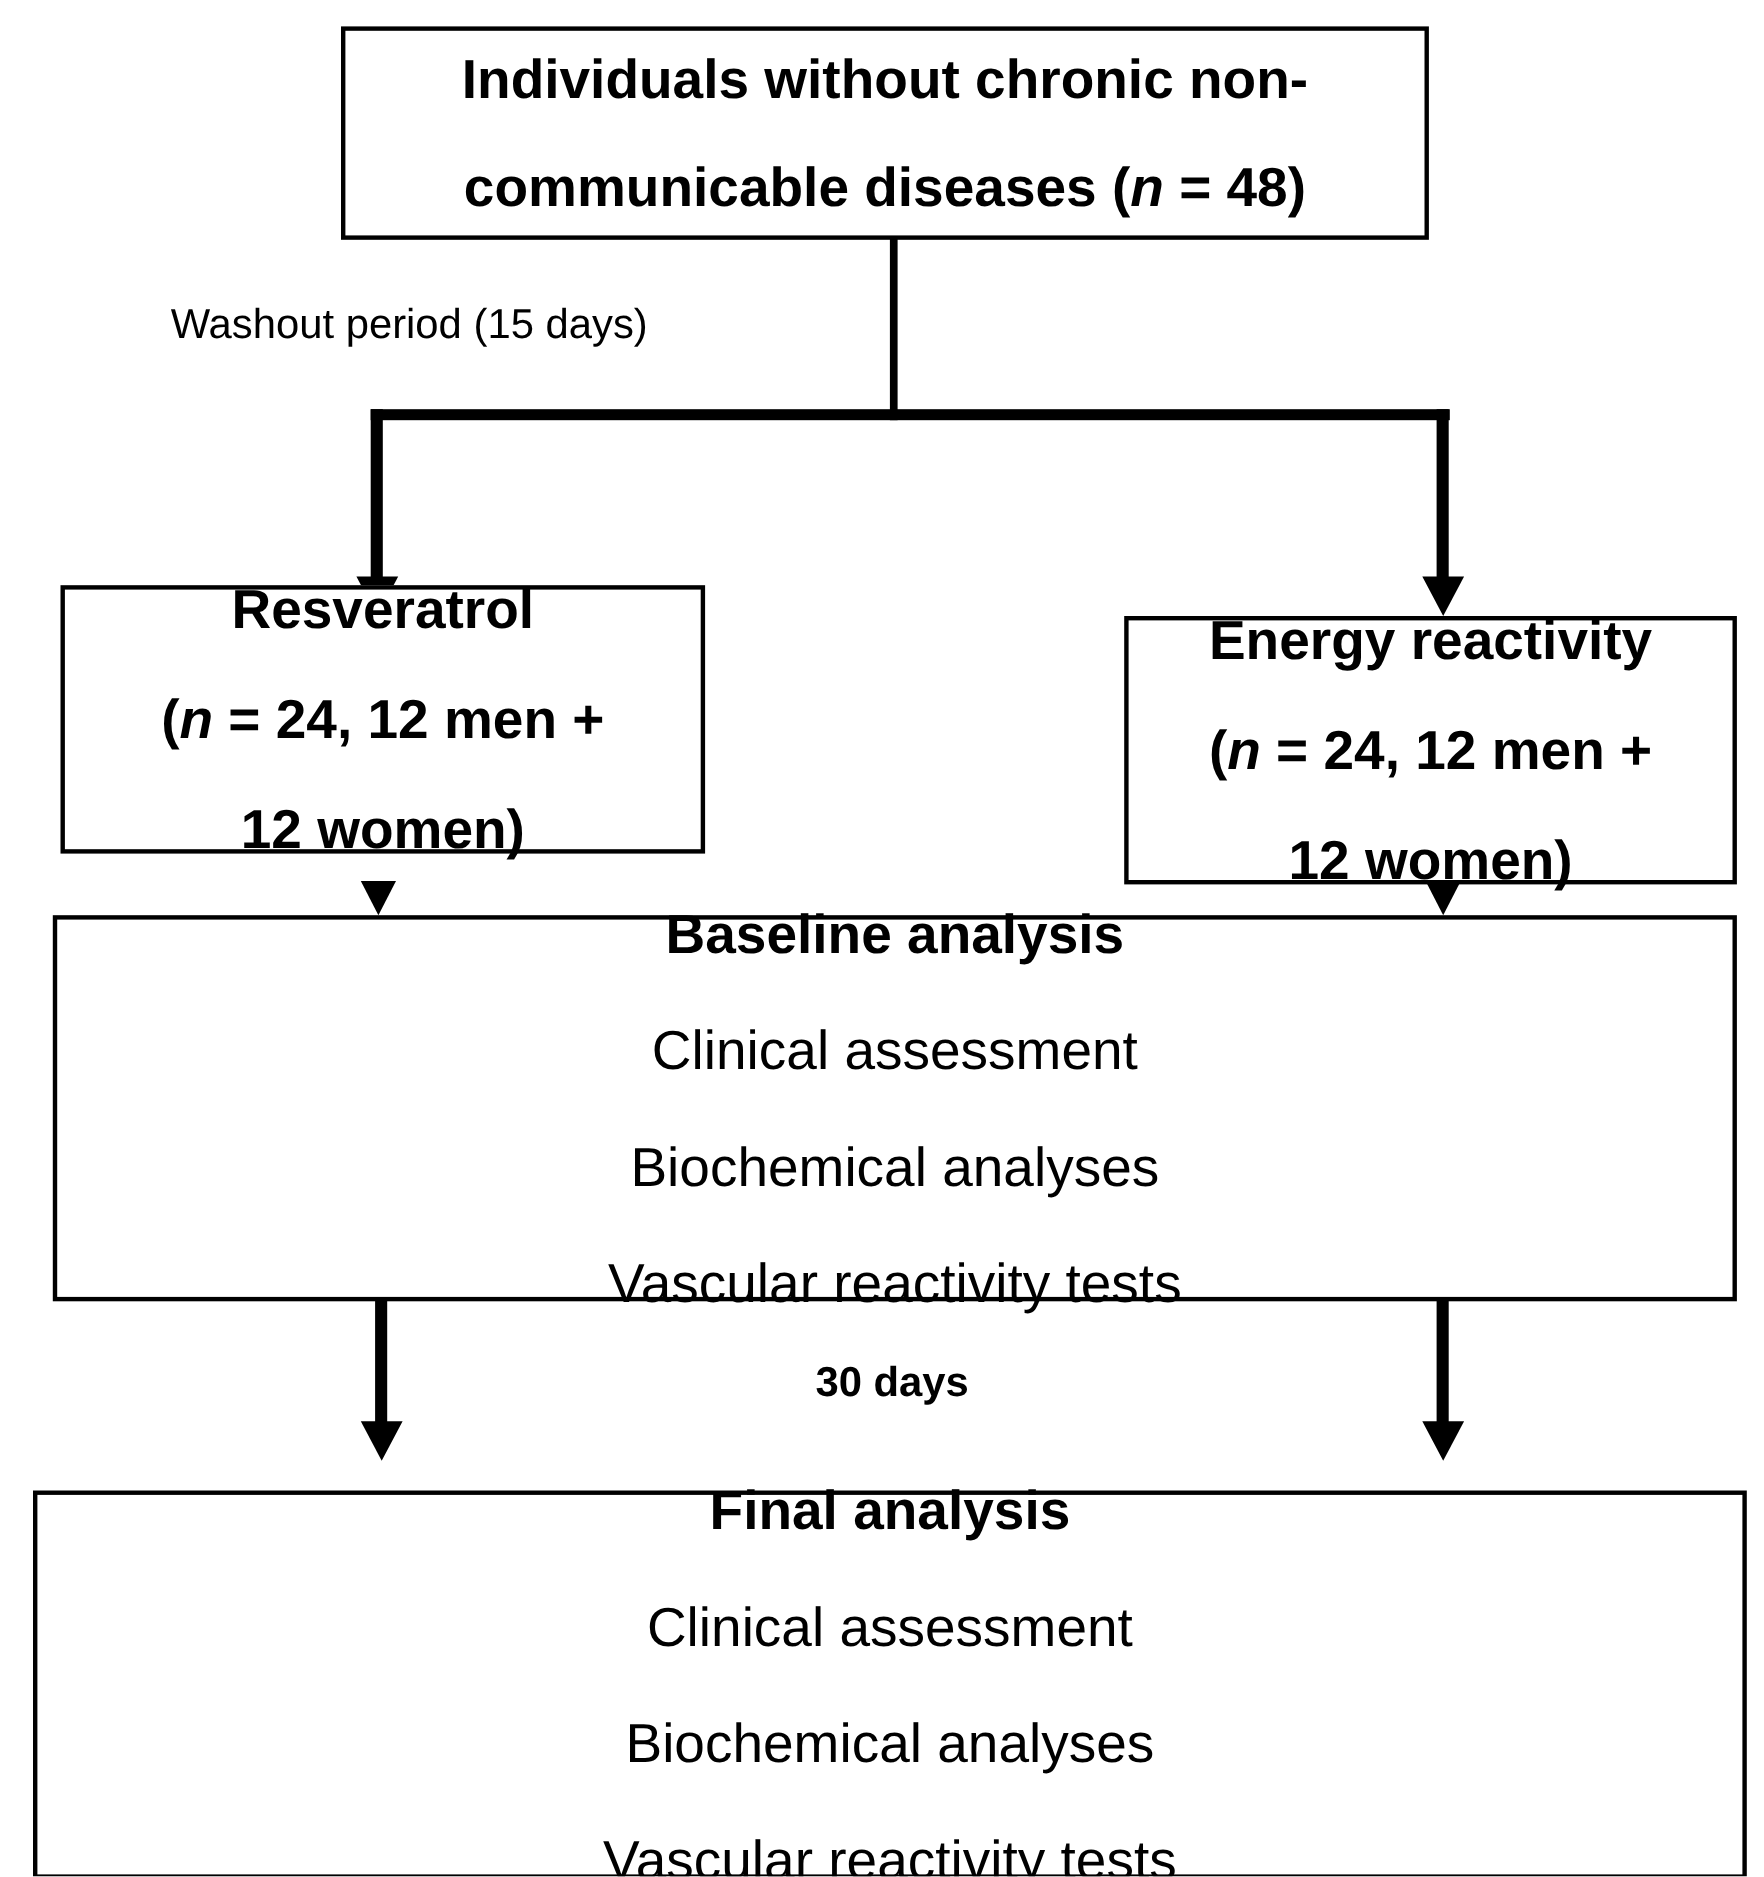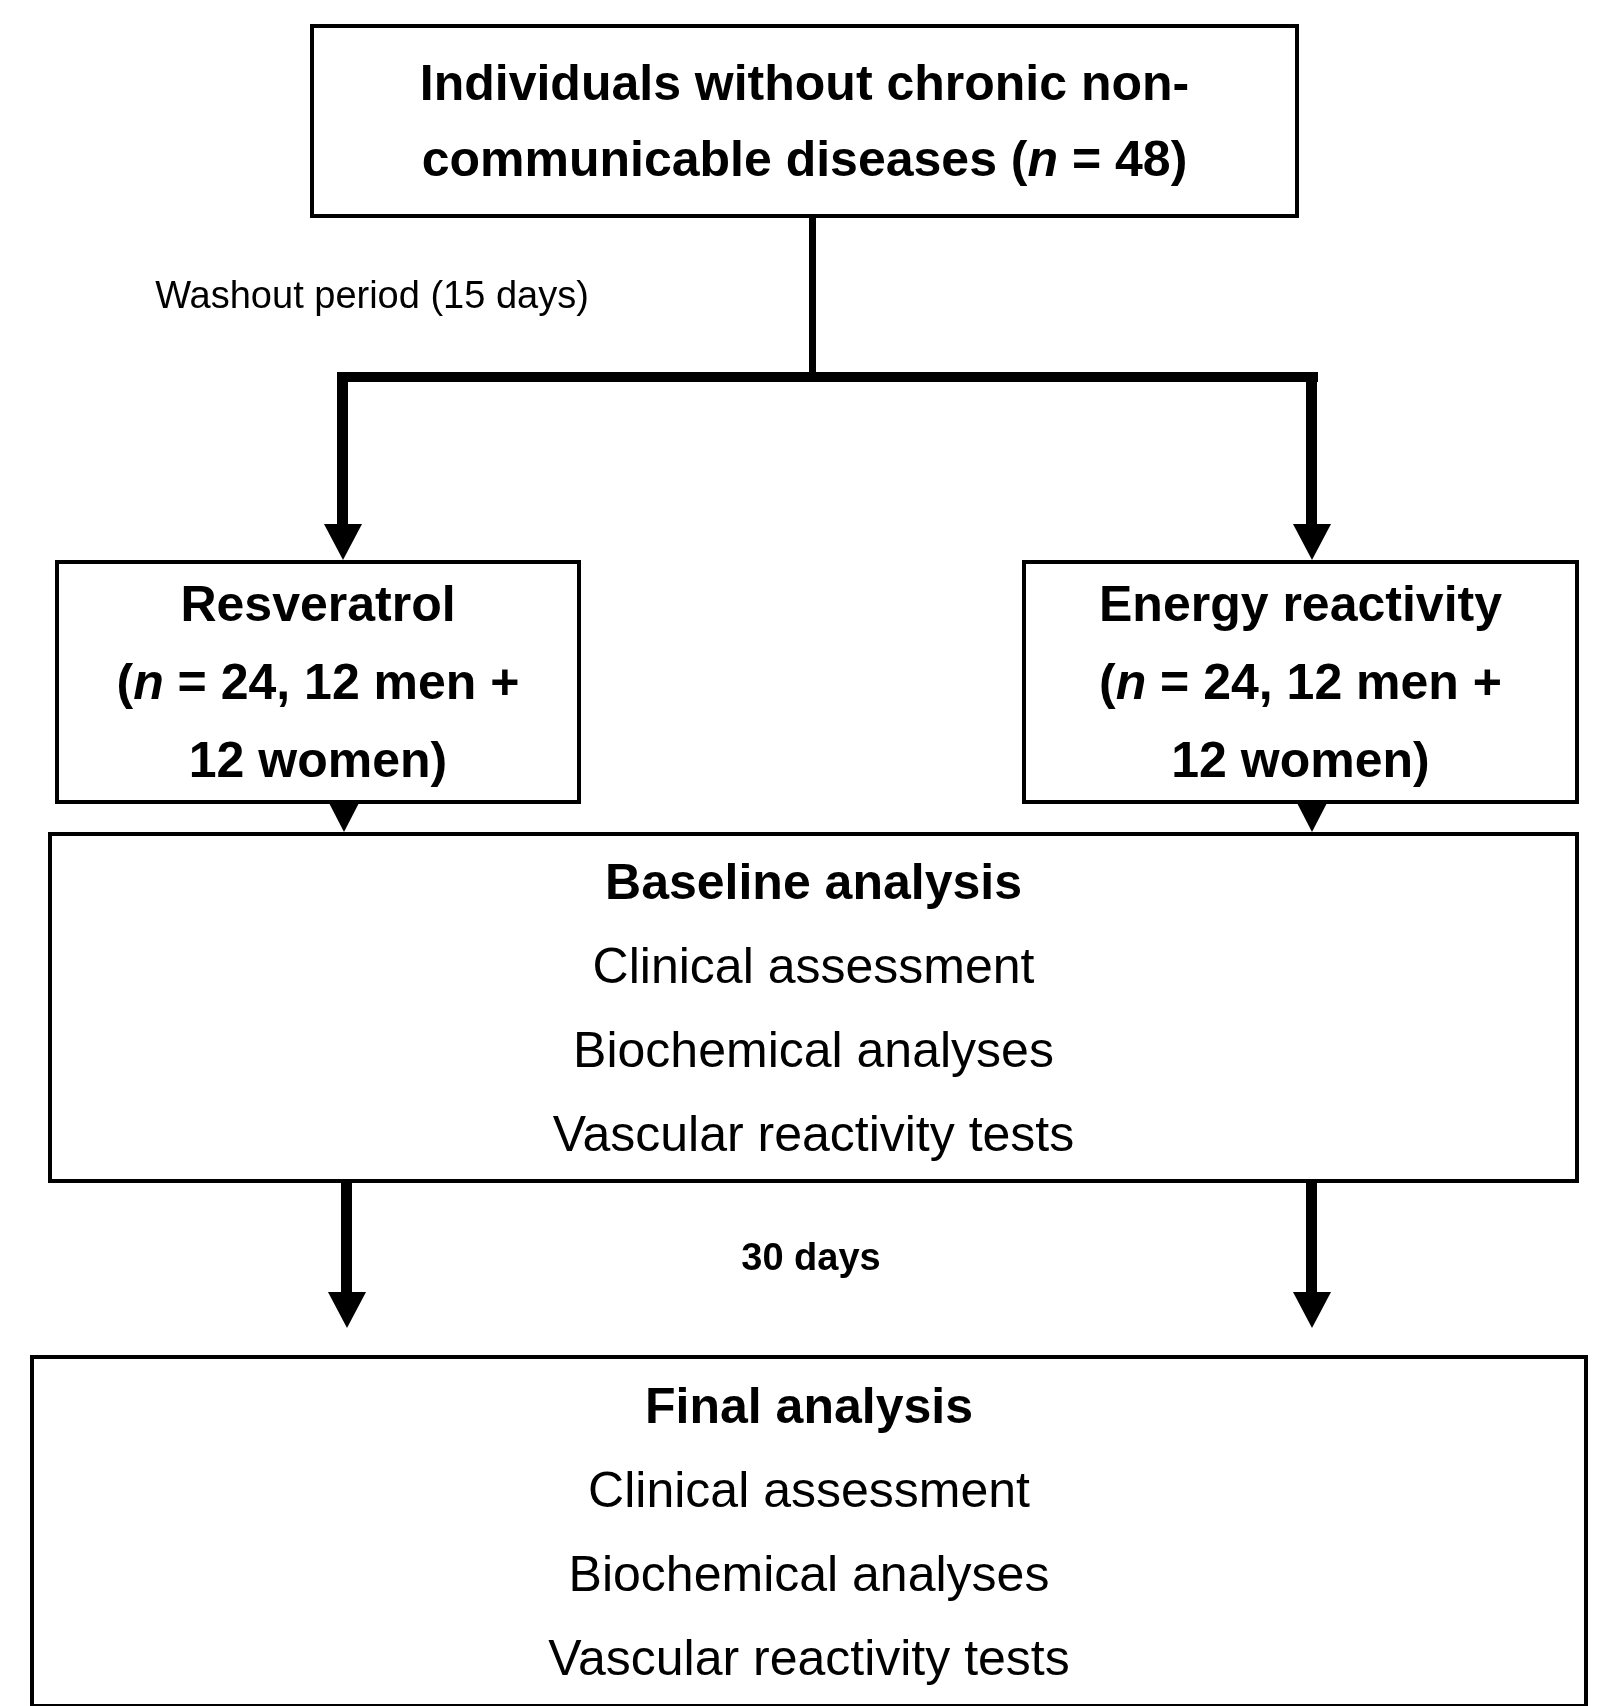--- a/index.html
+++ b/index.html
@@ -16,20 +16,21 @@
     position: absolute;
     box-sizing: border-box;
     border: 4px solid #000000;
     background: #ffffff;
     display: flex;
     flex-direction: column;
     align-items: center;
     justify-content: center;
     text-align: center;
     font-size: 50px;
+    gap: 22px;
   }
   .bold { font-weight: bold; }
   .lh76 { line-height: 76px; }
   .lh78 { line-height: 78px; }
   .lh84 { line-height: 84px; }
   .bar {
     position: absolute;
     background: #000000;
   }
   .arrow-head {
@@ -72,21 +73,21 @@
   <div class="float-label" style="left:0px; top:266px; width:744px;">Washout period (15 days)</div>
 
   <div class="bar" style="left:337px; top:372px; width:981px; height:10px;"></div>
 
   <div class="bar" style="left:337px; top:372px; width:11px; height:153px;"></div>
   <div class="arrow-head" style="left:324px; top:524px;"></div>
 
   <div class="bar" style="left:1306px; top:372px; width:11px; height:153px;"></div>
   <div class="arrow-head" style="left:1293px; top:524px;"></div>
 
-  <div class="box bold" style="left:55px; top:560px; width:526px; height:244px;">
+  <div class="box bold" style="left:55px; top:532px; width:586px; height:244px;">
     <div class="lh78">Resveratrol</div>
     <div class="lh78"><span>(</span><i>n</i><span> = 24, 12 men +</span></div>
     <div class="lh78">12 women)</div>
   </div>
 
   <div class="box bold" style="left:1022px; top:560px; width:557px; height:244px;">
     <div class="lh78">Energy reactivity</div>
     <div class="lh78"><span>(</span><i>n</i><span> = 24, 12 men +</span></div>
     <div class="lh78">12 women)</div>
   </div>

